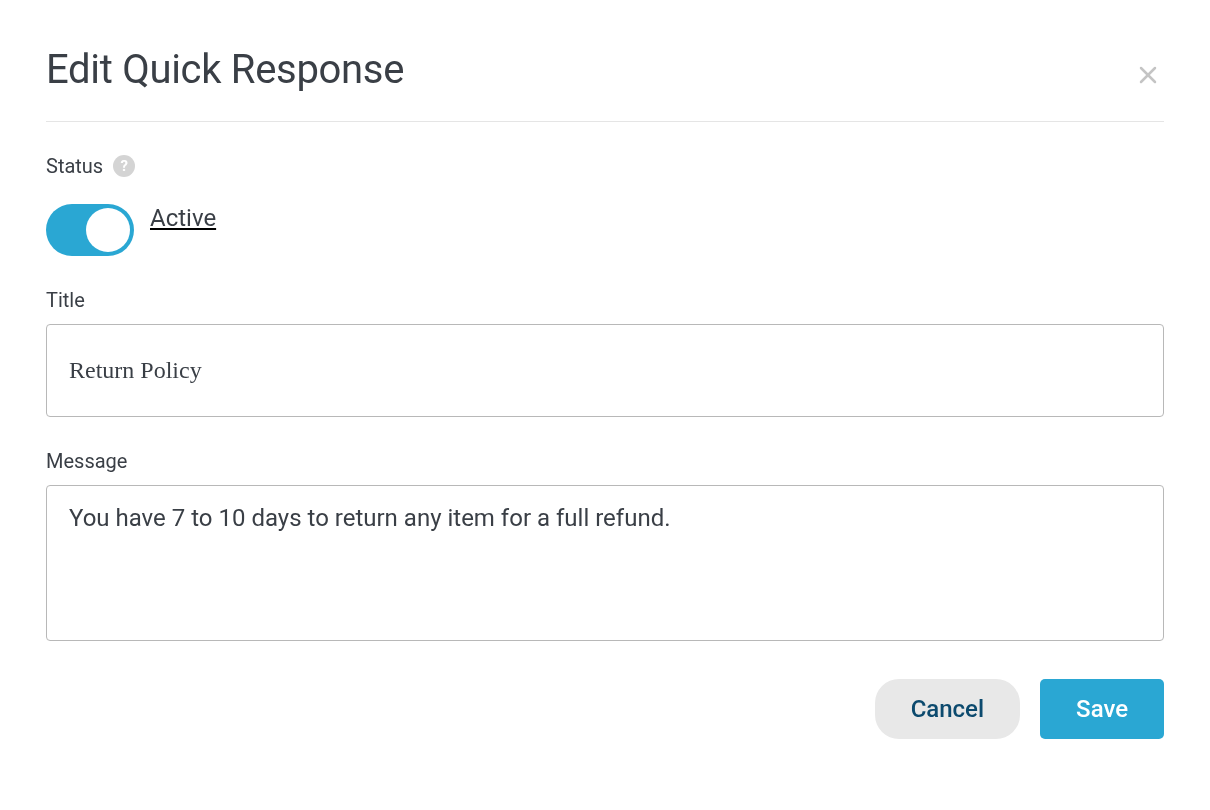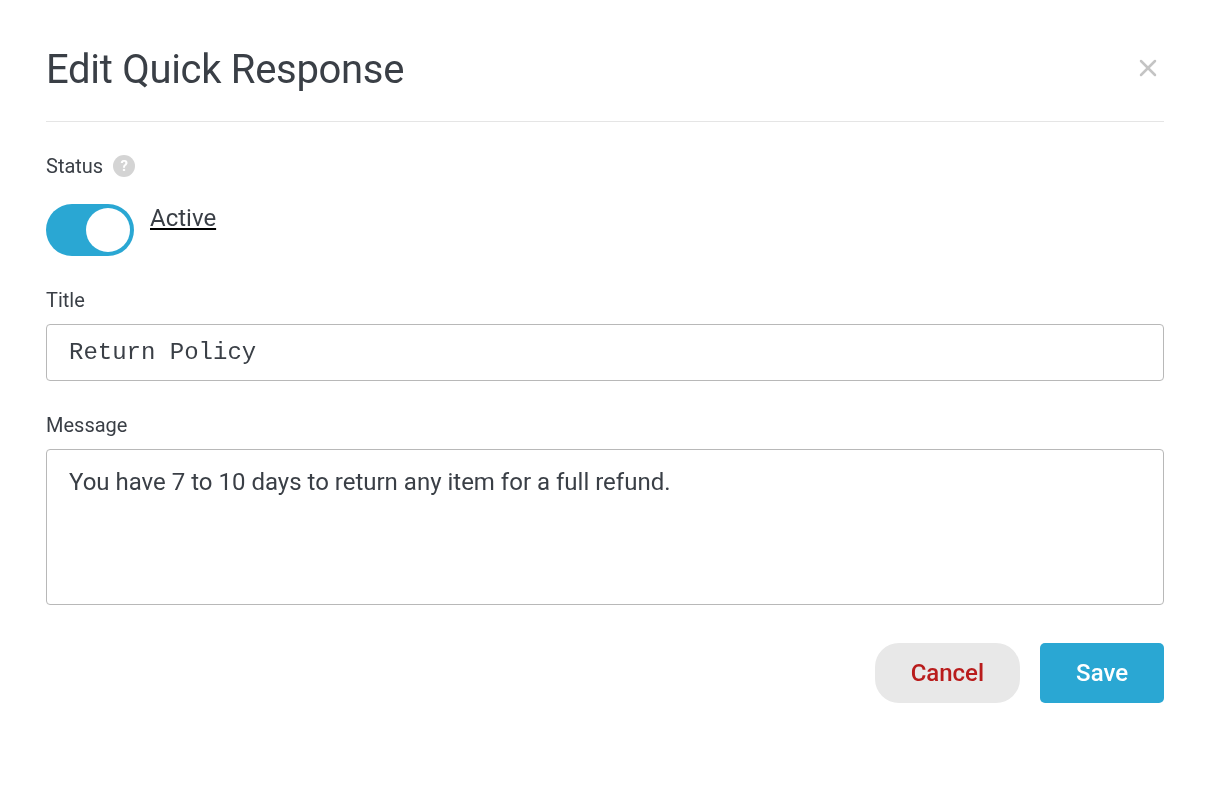--- a/index.html
+++ b/index.html
@@ -10,21 +10,21 @@
     body {
       font-family: -apple-system, BlinkMacSystemFont, "Segoe UI", Roboto, "Helvetica Neue", Arial, sans-serif;
       background: #ffffff;
       width: 1210px;
       height: 810px;
       padding: 46px;
     }
     .modal-header {
       display: flex;
       justify-content: space-between;
-      align-items: center;
+      align-items: flex-end;
       padding-bottom: 28px;
       border-bottom: 1px solid #e5e5e5;
       margin-bottom: 32px;
     }
     .modal-title {
       font-size: 40px;
       font-weight: 400;
       color: #3a3f46;
       letter-spacing: -0.3px;
     }
@@ -90,26 +90,26 @@
       border-radius: 50%;
       right: 4px;
       top: 4px;
     }
     .toggle-label {
       font-size: 24px;
       color: #3a3f46;
     }
     .text-input {
       width: 100%;
-      padding: 14px 22px;
+      padding: 32px 22px;
       font-size: 24px;
       color: #3a3f46;
       border: 1px solid #b8b8b8;
       border-radius: 4px;
-      font-family: Liberation Mono, monospace;
+      font-family: Liberation Serif, serif;
       outline: none;
       margin-top: 12px;
     }
     .textarea-input {
       width: 100%;
       padding: 16px 22px;
       font-size: 24px;
       color: #3a3f46;
       border: 1px solid #b8b8b8;
       border-radius: 4px;
@@ -130,21 +130,21 @@
       padding: 16px 36px;
       font-size: 24px;
       border: none;
       border-radius: 5px;
       cursor: pointer;
       font-family: inherit;
       font-weight: 500;
     }
     .btn-cancel {
       background: #e8e8e8;
-      color: #b91c1c;
+      color: #0c4a6e;
       border-radius: 24px;
     }
     .btn-save {
       background: #2aa7d3;
       color: #ffffff;
     }
   </style>
 </head>
 <body>
 

